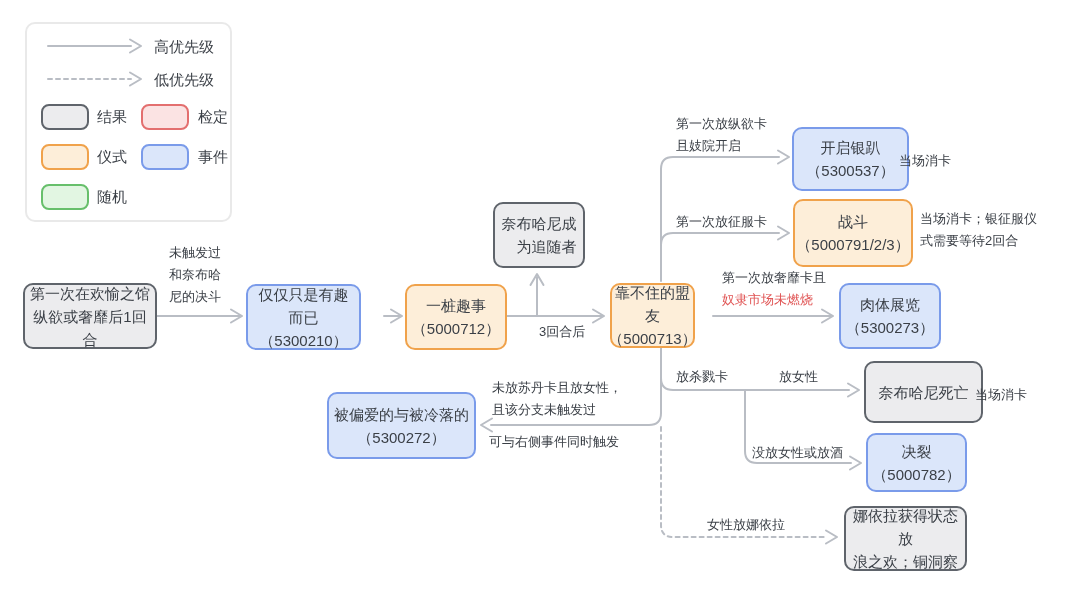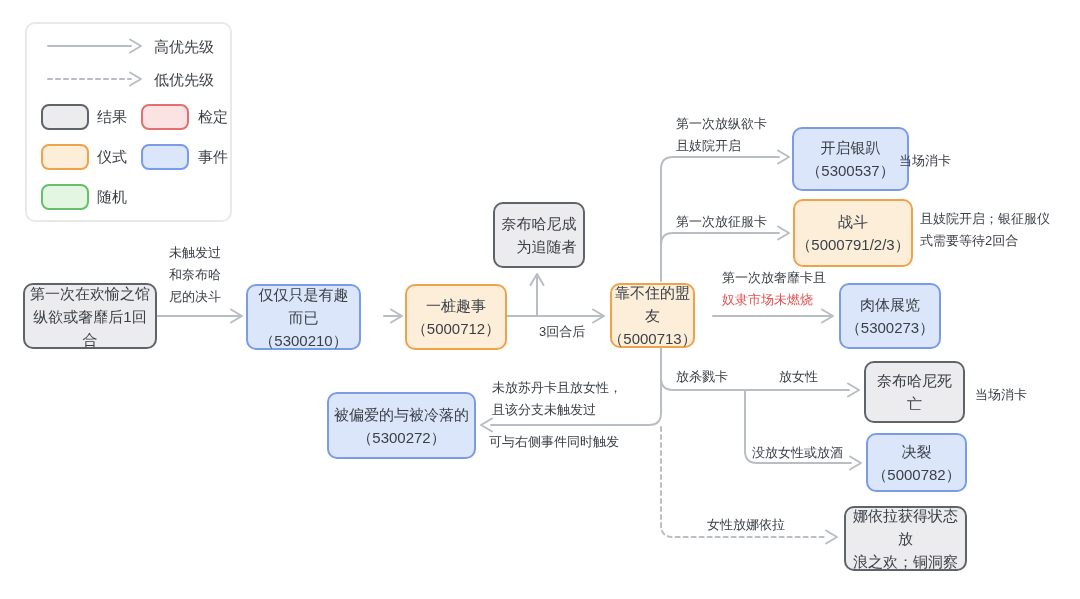--- a/index.html
+++ b/index.html
@@ -105,37 +105,37 @@
 <div class="node result" style="left:493px;top:202px;width:92px;height:66px;text-align:right;">奈布哈尼成
 为追随者</div>
 <div class="node ritual" style="left:610px;top:283px;width:85px;height:65px;">靠不住的盟友
 （5000713）</div>
 <div class="node event" style="left:792px;top:127px;width:117px;height:64px;">开启银趴
 （5300537）</div>
 <div class="node ritual" style="left:793px;top:199px;width:120px;height:68px;">战斗
 （5000791/2/3）</div>
 <div class="node event" style="left:839px;top:283px;width:102px;height:66px;">肉体展览
 （5300273）</div>
-<div class="node result" style="left:864px;top:361px;width:101px;height:62px;">奈布哈尼死亡</div>
+<div class="node result" style="left:864px;top:361px;width:119px;height:62px;">奈布哈尼死亡</div>
 <div class="node event" style="left:866px;top:433px;width:101px;height:59px;">决裂
 （5000782）</div>
 <div class="node result" style="left:844px;top:506px;width:123px;height:65px;">娜依拉获得状态放
 浪之欢；铜洞察</div>
 <div class="node event" style="left:327px;top:392px;width:149px;height:67px;">被偏爱的与被冷落的
 （5300272）</div>
 
 <div class="elabel" style="left:169px;top:242px;">未触发过
 和奈布哈
 尼的决斗</div>
 <div class="elabel" style="left:539px;top:321px;">3回合后</div>
 <div class="elabel" style="left:676px;top:113px;">第一次放纵欲卡
 且妓院开启</div>
 <div class="elabel" style="left:899px;top:150px;">当场消卡</div>
 <div class="elabel" style="left:676px;top:211px;">第一次放征服卡</div>
-<div class="elabel" style="left:920px;top:208px;">且妓院开启；银征服仪
+<div class="elabel" style="left:920px;top:208px;">当场消卡；银征服仪
 式需要等待2回合</div>
 <div class="elabel" style="left:722px;top:267px;width:113px;"><span>第一次放奢靡卡且</span><span class="red">奴隶市场未燃烧</span></div>
 <div class="elabel" style="left:676px;top:366px;text-align:center;">放杀戮卡</div>
 <div class="elabel" style="left:779px;top:366px;">放女性</div>
 <div class="elabel" style="left:975px;top:384px;">当场消卡</div>
 <div class="elabel" style="left:752px;top:442px;">没放女性或放酒</div>
 <div class="elabel" style="left:492px;top:377px;">未放苏丹卡且放女性，
 且该分支未触发过</div>
 <div class="elabel" style="left:489px;top:431px;">可与右侧事件同时触发</div>
 <div class="elabel" style="left:707px;top:514px;">女性放娜依拉</div>

